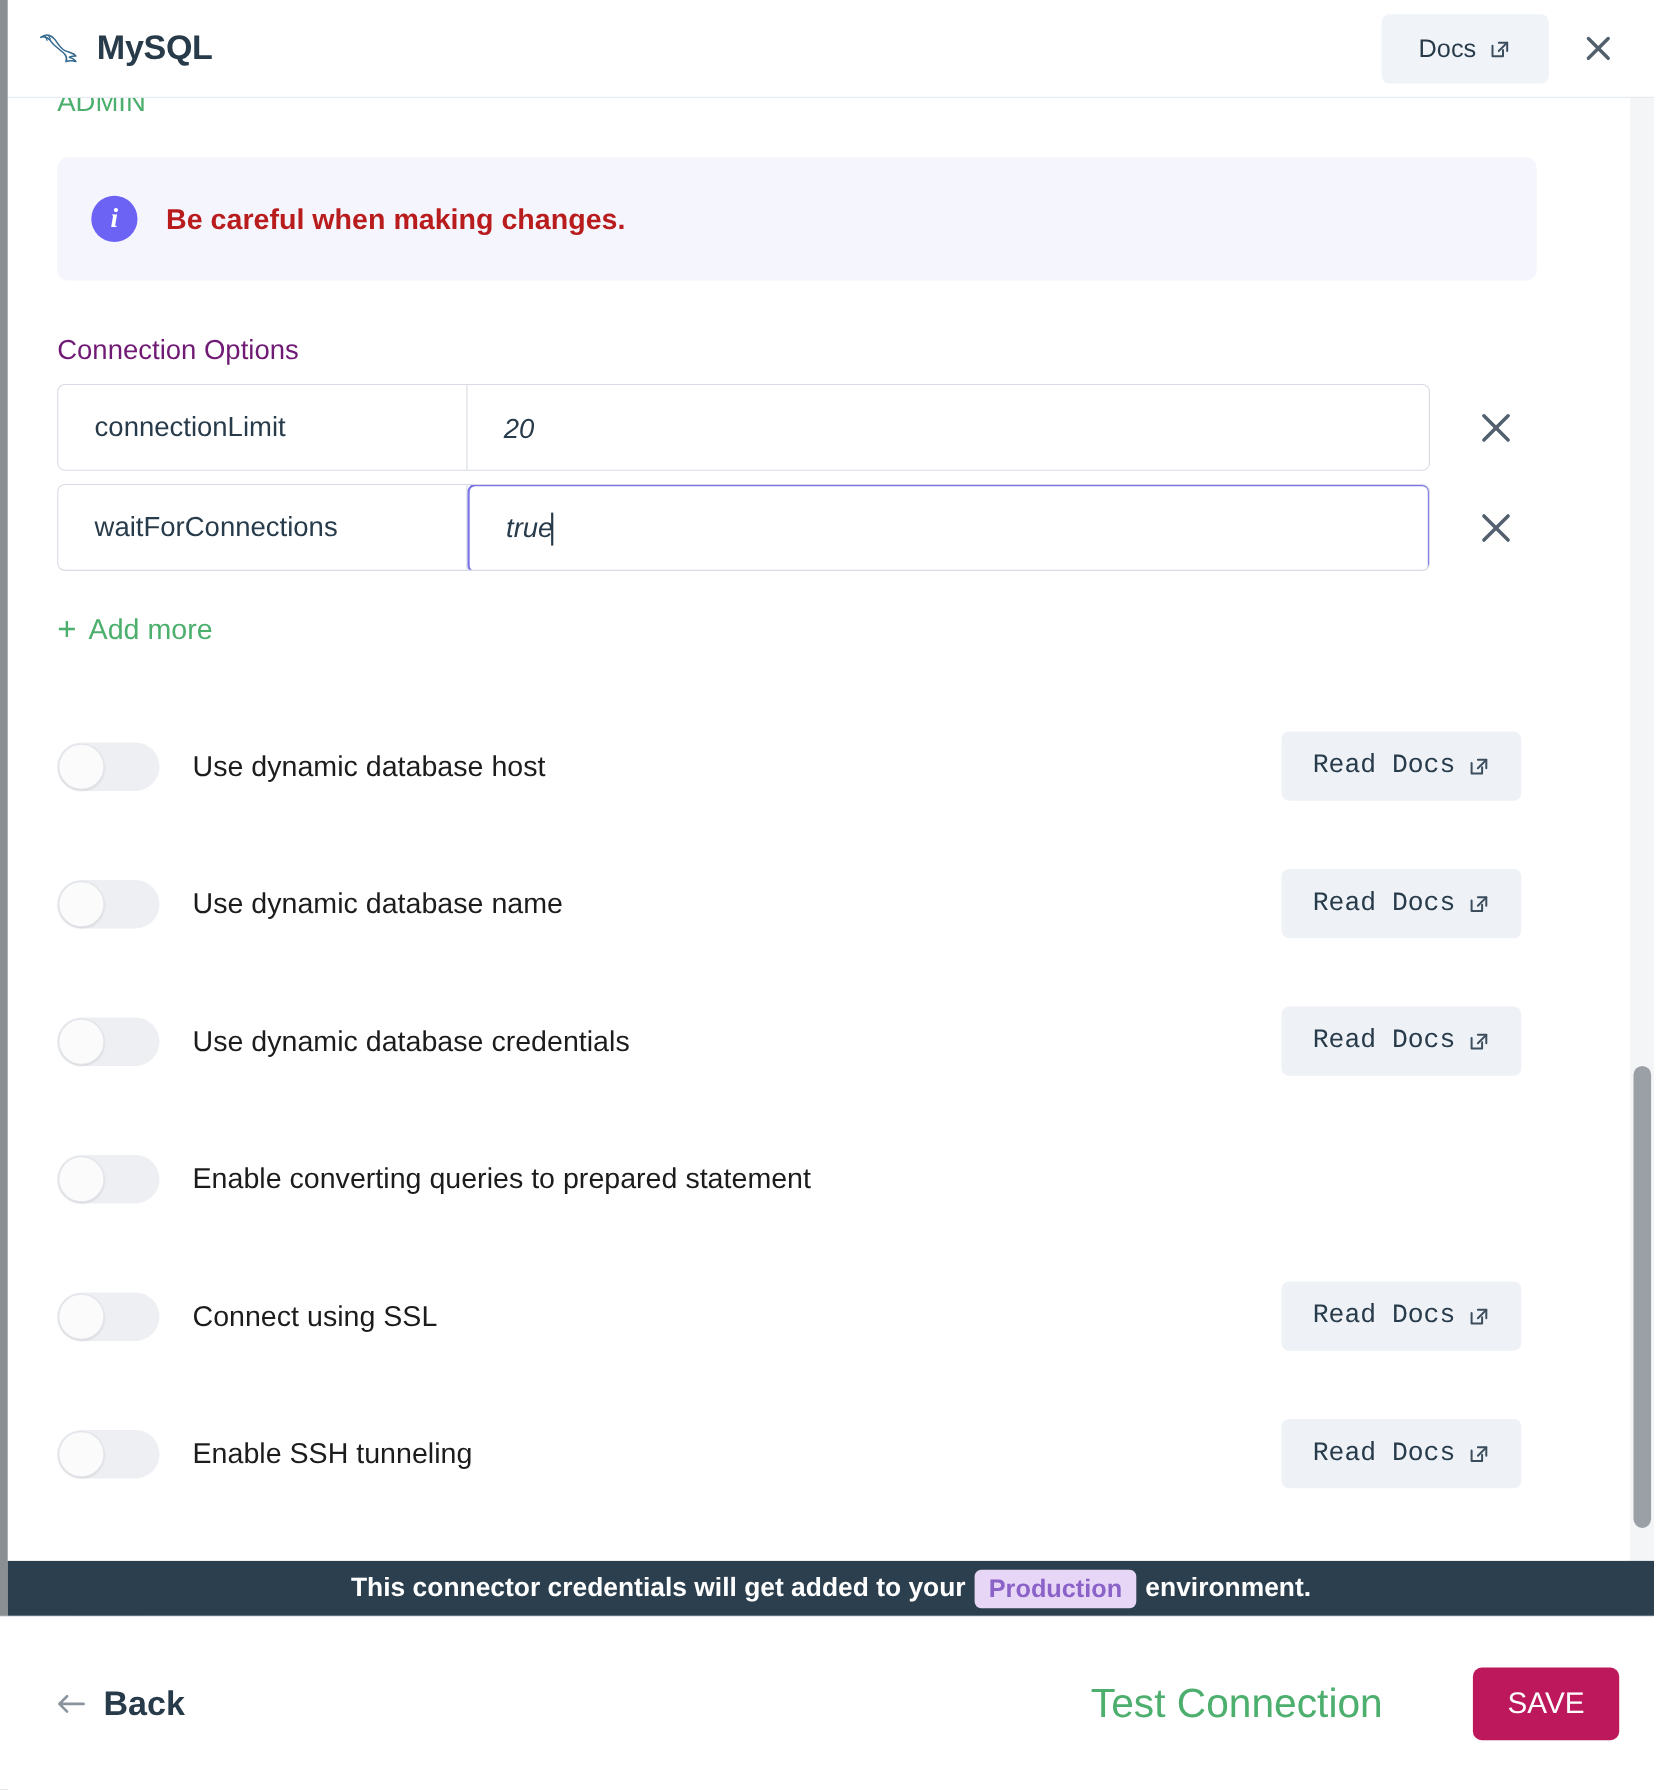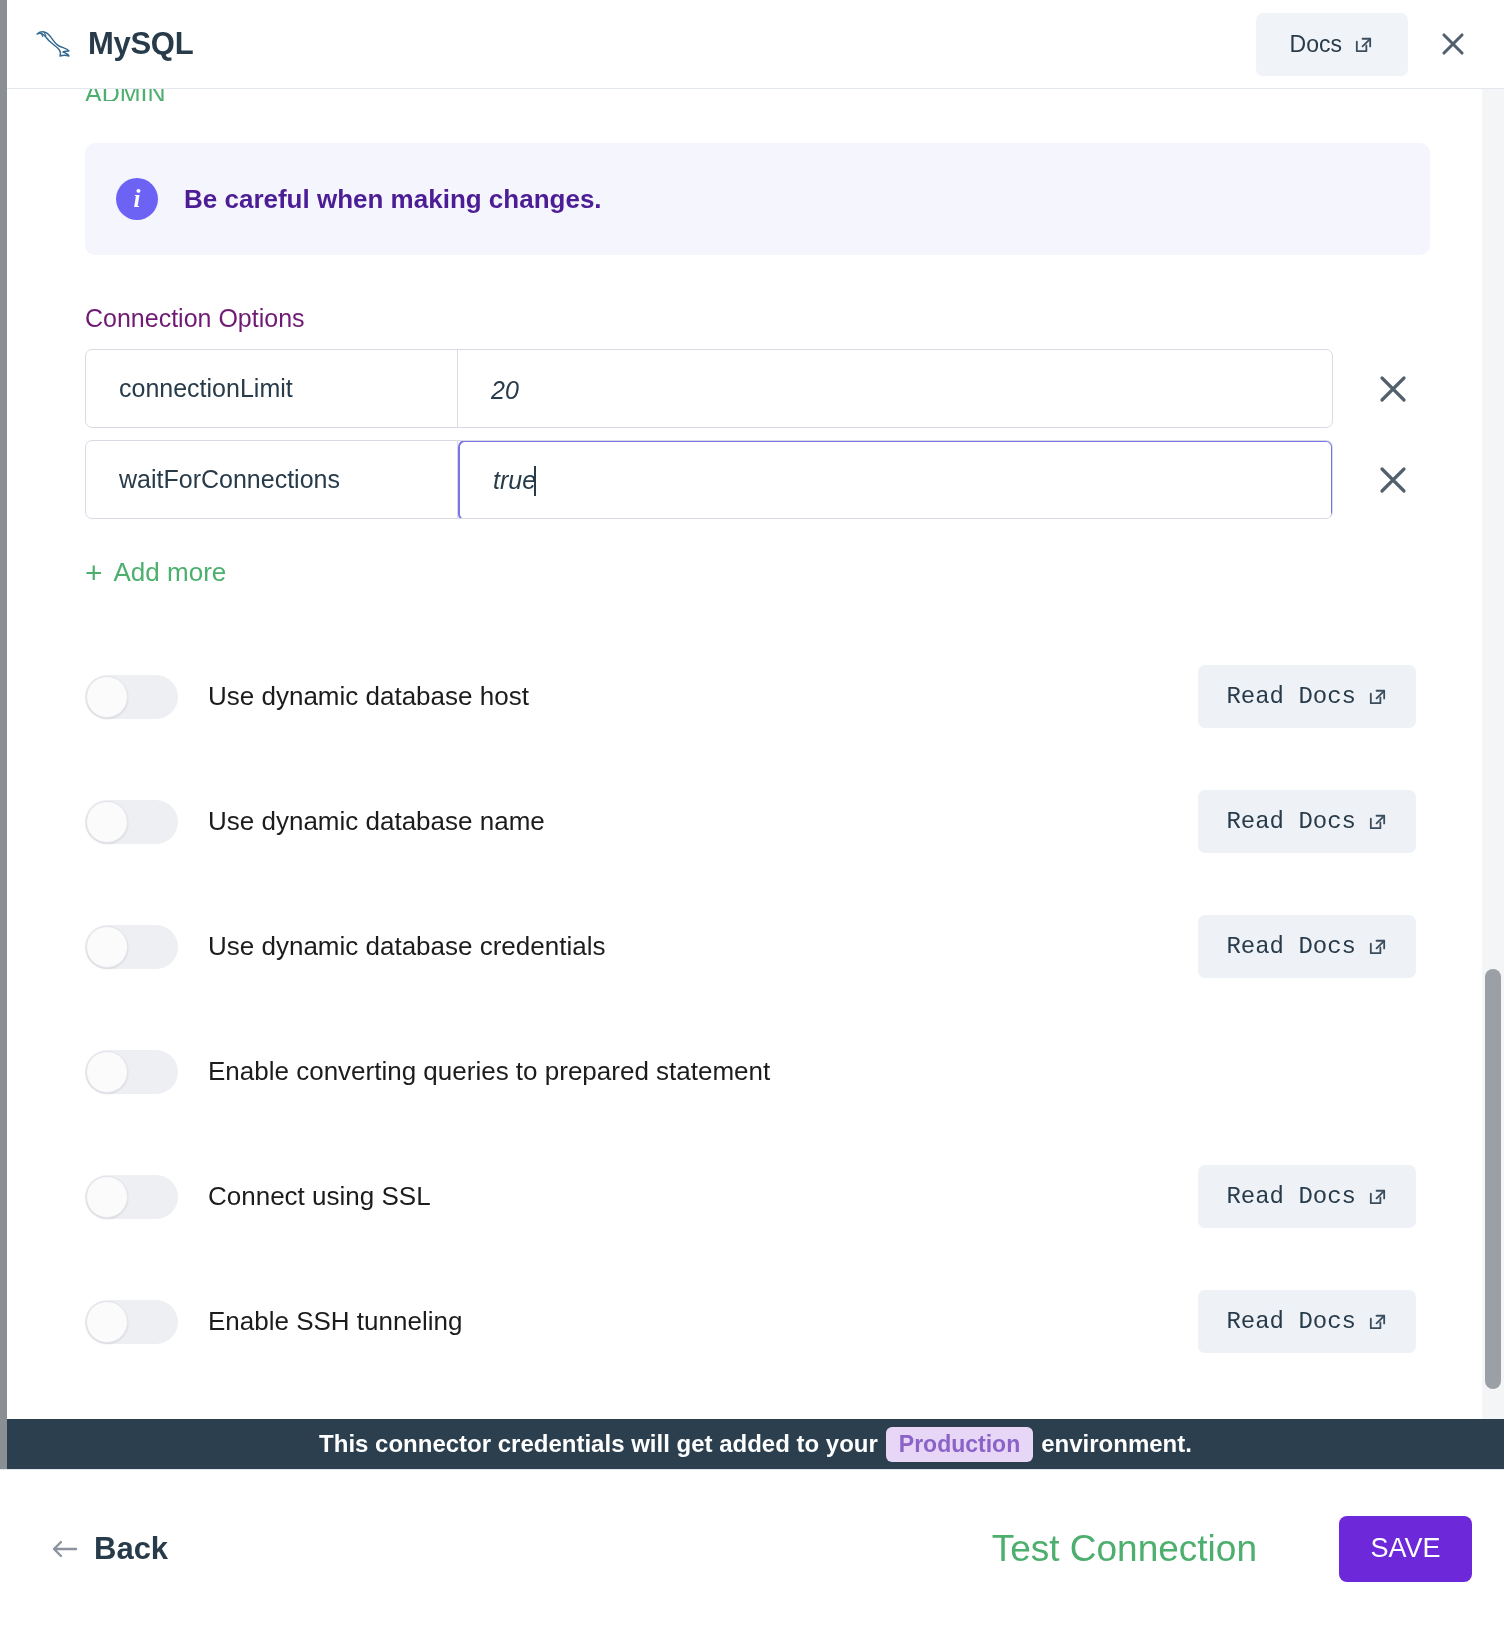--- a/index.html
+++ b/index.html
@@ -78,21 +78,20 @@
     bottom: 158px;
     background: #ffffff;
     overflow: hidden;
   }
   .scroll-inner {
     position: absolute;
     top: -12px;
     left: 0;
     width: 1449px;
     padding: 0 0 20px 0;
-    margin-left: 33px;
   }
   .left-edge {
     position: absolute;
     top: 0; bottom: 0; left: 0;
     width: 7px;
     background: #8a8f94;
     z-index: 40;
   }
 
   .section-caption {
@@ -121,21 +120,21 @@
     background: #6c63f5;
     color: #ffffff;
     display: flex; align-items: center; justify-content: center;
     font-family: "Liberation Serif", serif;
     font-style: italic;
     font-weight: bold;
     font-size: 25px;
     flex: none;
   }
   .info-text {
-    color: #4c1d95;
+    color: #b91c1c;
     font-size: 26px;
     font-weight: bold;
   }
 
   
   .conn-head {
     color: #701a75;
     font-size: 25px;
     margin: 49px 0 16px 52px;
   }
@@ -348,21 +347,21 @@
     gap: 76px;
   }
   .test-conn {
     color: #4caf6d;
     font-size: 37px;
     cursor: pointer;
     background: transparent; border: none;
     font-family: inherit;
   }
   .save-btn {
-    background: #6d28d9;
+    background: #be185d;
     color: #ffffff;
     border: none;
     border-radius: 8px;
     width: 133px;
     height: 66px;
     font-size: 27px;
     font-family: inherit;
     cursor: default;
   }
 </style>

